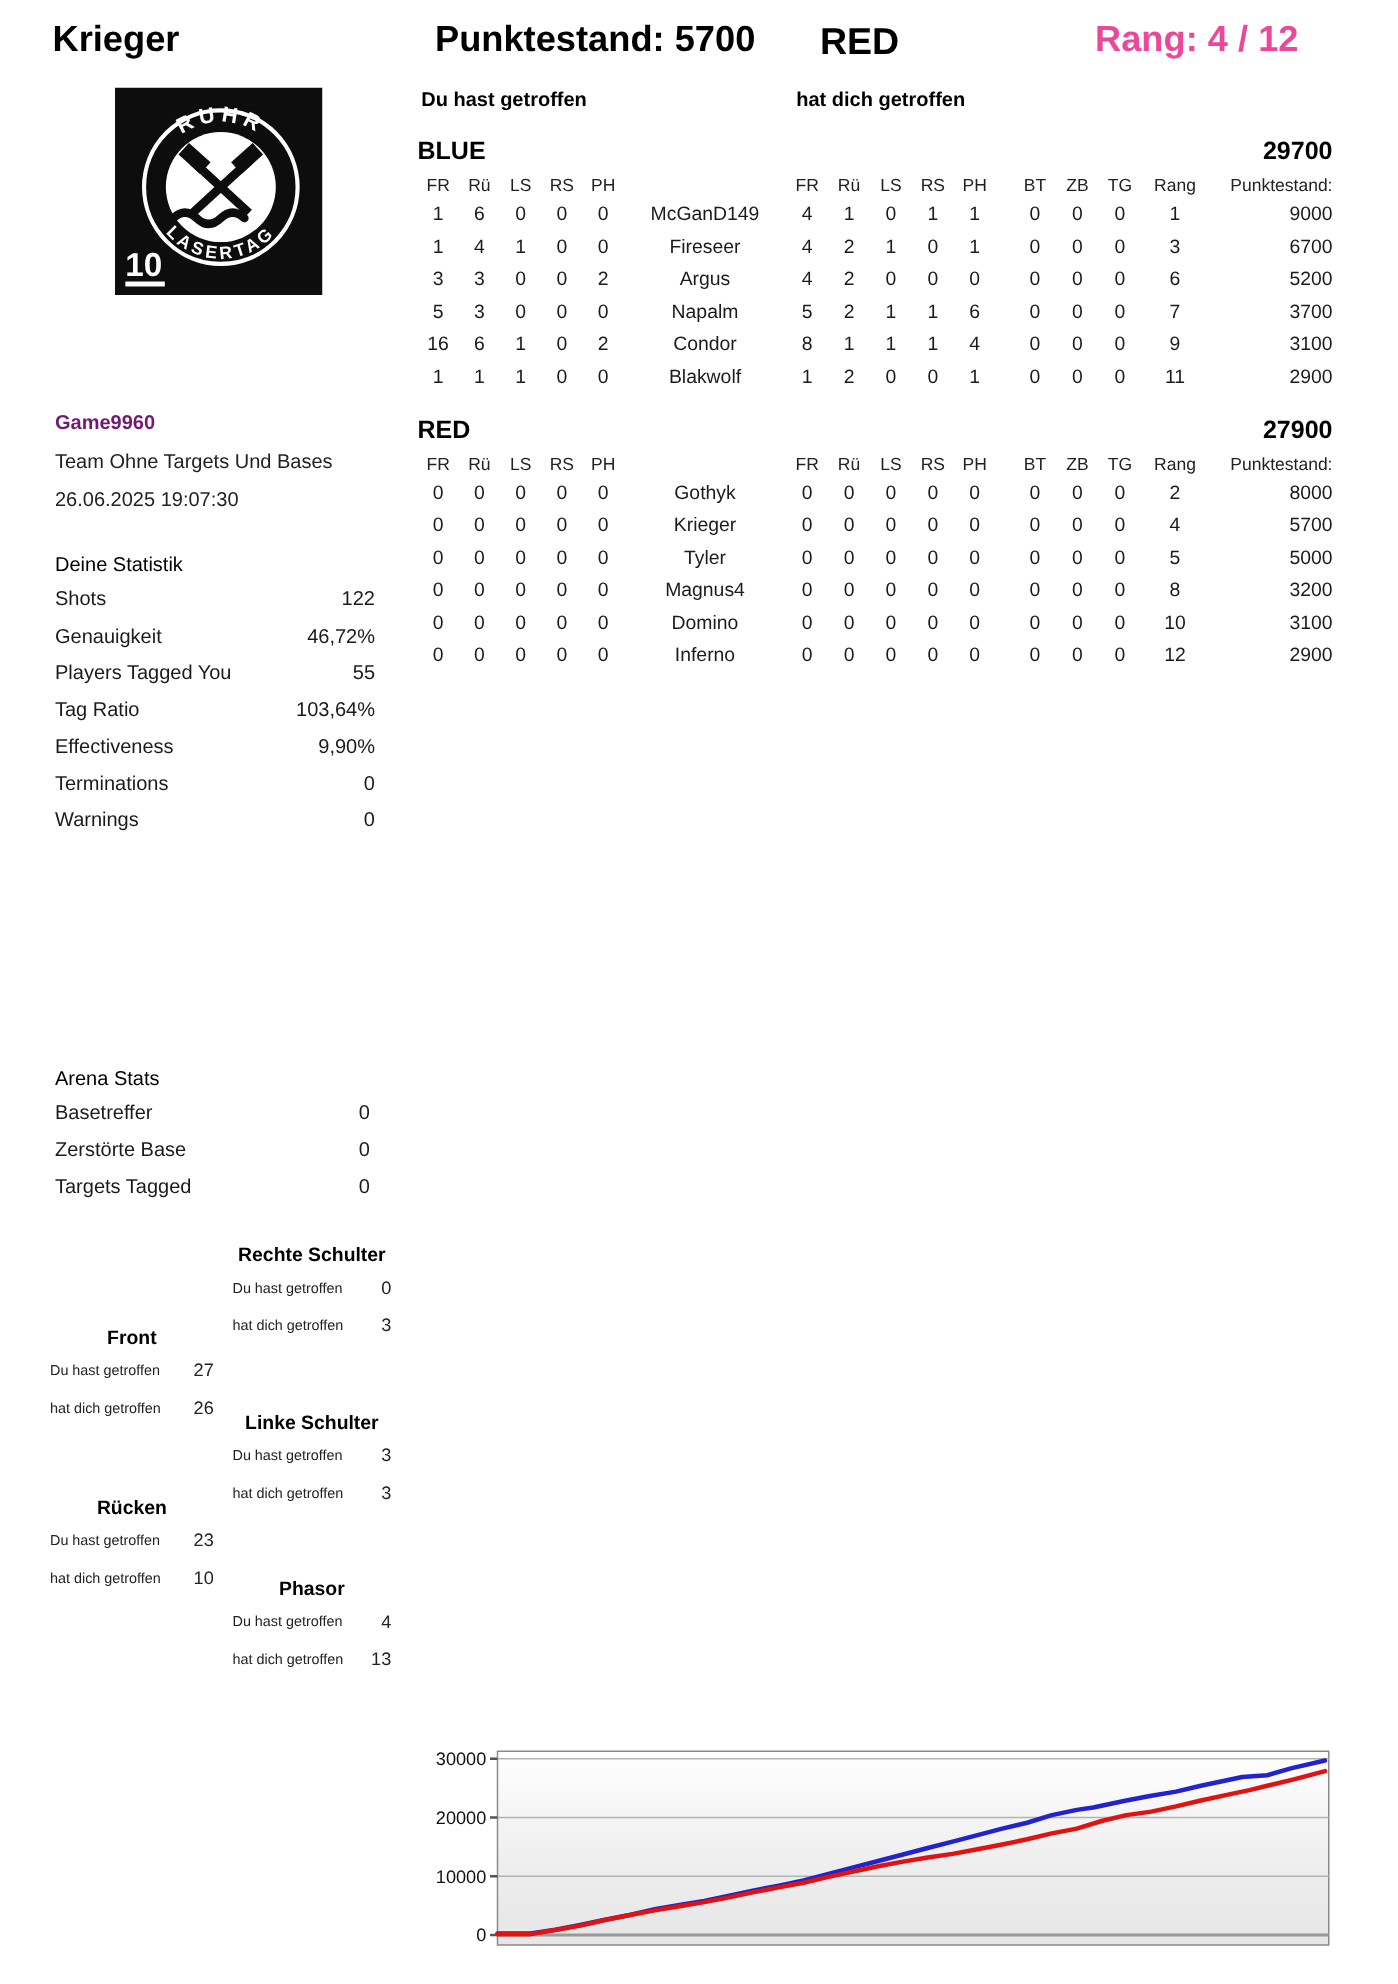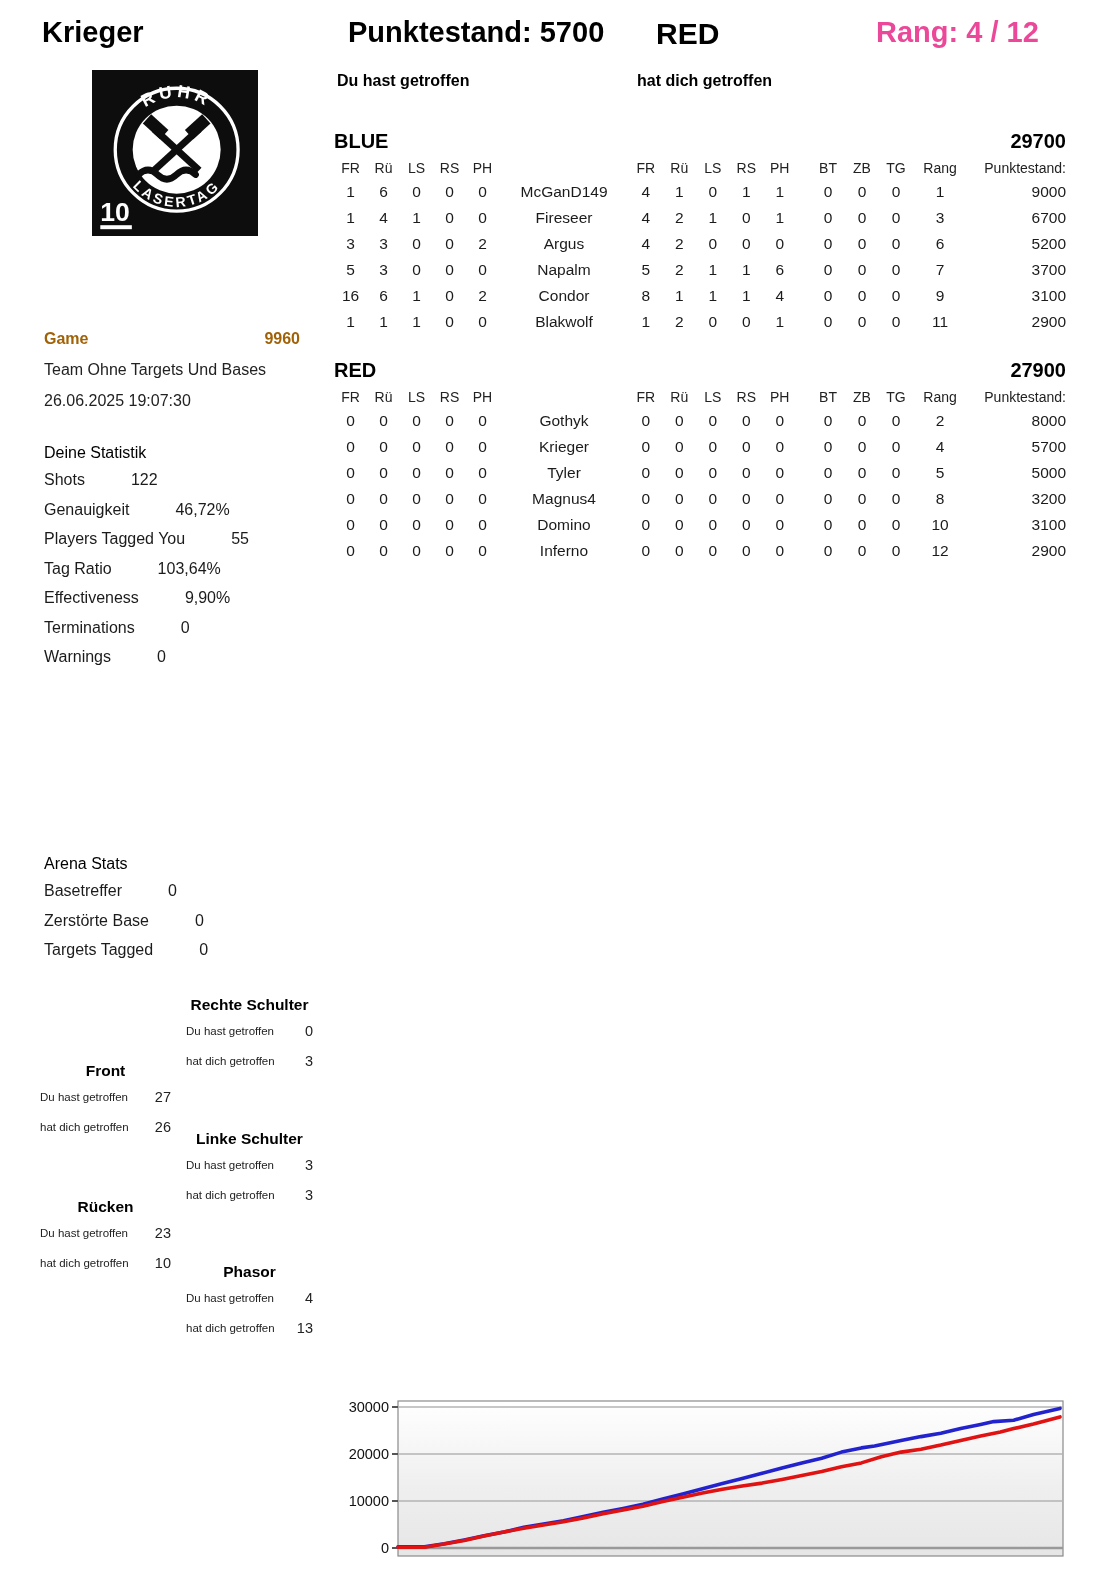--- a/index.html
+++ b/index.html
@@ -11,46 +11,46 @@
   .hdr-score{position:absolute;left:348px;top:16px;font-size:29px;font-weight:bold;color:#000;}
   .hdr-team{position:absolute;left:656px;top:17px;font-size:30px;font-weight:bold;color:#000;}
   .hdr-rank{position:absolute;left:876px;top:16px;font-size:29px;font-weight:bold;color:#ec4899;}
 
   
   .logo{position:absolute;left:92px;top:70px;width:166px;height:166px;}
   .logo svg{display:block;width:100%;height:100%;}
 
   
   .game-block{position:absolute;left:44px;top:330px;width:256px;font-size:16px;color:#222;}
-  .game-row{display:flex;justify-content:space-between;font-weight:bold;color:#a16207;margin-bottom:13px;}
+  .game-row{display:flex;font-weight:bold;color:#701a75;margin-bottom:13px;}
   .game-mode{margin-bottom:13px;}
   .blk-title{font-weight:normal;font-size:16px;color:#000;margin-bottom:9px;}
   .pstats{position:absolute;left:44px;top:444px;width:256px;}
   .astats{position:absolute;left:44px;top:855px;width:252px;}
-  .stat-row{display:flex;font-size:16px;height:29.5px;gap:46px;}
+  .stat-row{display:flex;justify-content:space-between;font-size:16px;height:29.5px;gap:46px;}
 
   
   .zone{position:absolute;}
   .zone-title{font-weight:bold;font-size:15.5px;color:#000;text-align:center;margin-bottom:9px;white-space:nowrap;}
   .zone-row{display:flex;justify-content:space-between;align-items:center;margin-bottom:14px;}
   .zone-lbl{font-size:11.5px;color:#222;white-space:nowrap;}
   .zone-val{font-size:14.5px;color:#222;}
   .zone-front{left:40px;top:1062px;width:131px;}
   .zone-ruecken{left:40px;top:1198px;width:131px;}
   .zone-rechte{left:186px;top:996px;width:127px;}
   .zone-linke{left:186px;top:1130px;width:127px;}
   .zone-phasor{left:186px;top:1263px;width:127px;}
 
   
   .score-table{position:absolute;left:334px;top:72px;width:732px;}
   .st-labels{position:relative;height:34px;}
   .st-label-left{position:absolute;left:3px;top:0;font-weight:bold;font-size:16px;color:#000;}
   .st-label-right{position:absolute;left:303px;top:0;font-weight:bold;font-size:16px;color:#000;}
   .team-header{display:flex;justify-content:space-between;align-items:center;height:30px;
-               font-size:20px;font-weight:bold;color:#000;margin-top:20px;}
+               font-size:20px;font-weight:bold;color:#000;}
   .team-section + .team-section{margin-top:14px;}
   .trow{display:grid;
         grid-template-columns:33px 33px 33px 33px 33px 130px 33.5px 33.5px 33.5px 33.5px 33.5px 14.5px 34px 34px 34px 54px 99px;
         align-items:center;height:26px;}
   .thead{height:23px;}
   .thead .cell{font-size:14px;color:#222;}
   .cell{text-align:center;font-size:15.5px;color:#1b1b1b;white-space:nowrap;}
   .c-name{text-align:center;}
   .c-score{text-align:right;}
   .thead .c-score{font-size:14px;}

